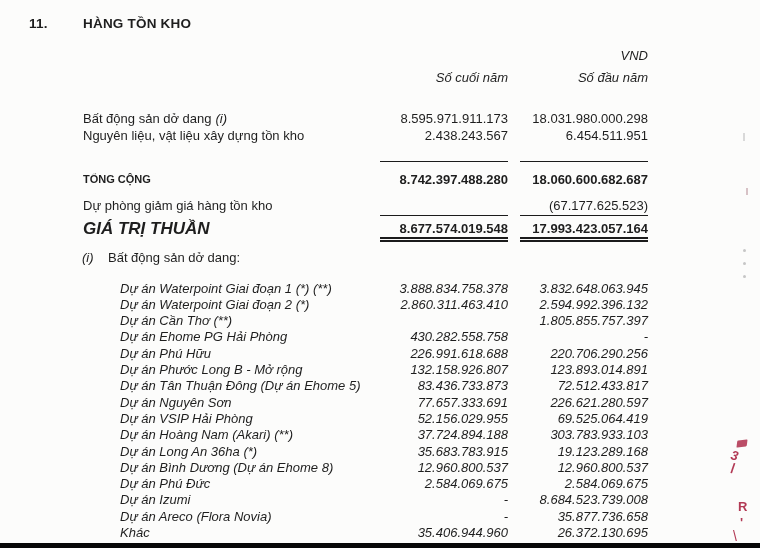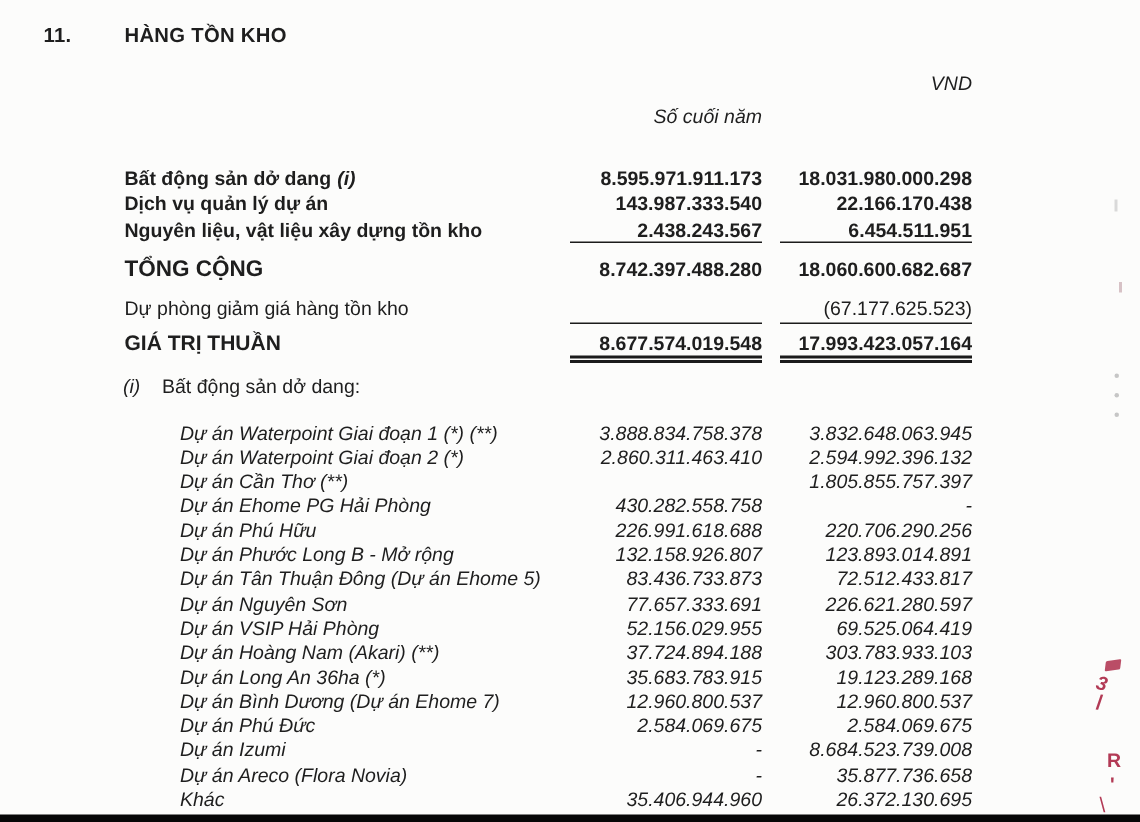--- a/index.html
+++ b/index.html
@@ -11,21 +11,21 @@
   .abs{position:absolute;}
   .it{font-style:italic;}
   .b{font-weight:bold;}
   .heading{position:absolute;top:15px;left:0;line-height:17px;font-weight:bold;font-size:13.5px;letter-spacing:.2px;}
   .heading .num{position:absolute;left:29px;white-space:nowrap;}
   .heading .ttl{position:absolute;left:83px;white-space:nowrap;text-align:right;}
   .lbl{position:absolute;left:83px;white-space:nowrap;}
   .dlbl{left:120px;}
   .v1{position:absolute;left:360px;width:148px;text-align:right;white-space:nowrap;}
   .v2{position:absolute;left:500px;width:148px;text-align:right;white-space:nowrap;}
-  .trow{position:relative;height:17.3px;line-height:17.3px;font-weight:bold;}
+  .trow{position:relative;height:17.3px;line-height:17.3px;}
   .drow{position:relative;height:16.3px;line-height:16.3px;}
   .srow{position:absolute;left:0;width:760px;height:17.3px;line-height:17.3px;}
   .suf{font-style:italic;margin-left:4px;}
   .rule{position:absolute;width:128px;height:1.6px;background:#1b1b1b;}
   .rule2{height:2px;}
   .bottom-band{position:absolute;left:0;top:542.5px;width:760px;height:5.5px;background:#070707;}
   .ink{position:absolute;color:#b23a55;font-weight:bold;line-height:1;}
   .dot{position:absolute;width:3px;height:3px;border-radius:50%;background:#c6c6c6;}
   .faint{position:absolute;background:#d7c2c6;}
 </style>
@@ -37,58 +37,54 @@
   <div class="heading">
     <span class="num">11.</span>
     <span class="ttl">HÀNG TỒN KHO</span>
   </div>
 
   <div class="abs" style="top:49px;left:0;width:760px;height:14px;line-height:14px;">
     <span class="v2 it">VND</span>
   </div>
   <div class="abs" style="top:69px;left:0;width:640px;height:17px;line-height:17px;">
     <span class="v1 it">Số cuối năm</span>
+    <span class="v2 it">Số đầu năm</span>
   </div>
 
   <div class="abs" id="summary-rows" style="top:110px;left:0;width:760px;">
       <div class="trow">
         <span class="lbl"><span>Bất động sản dở dang</span><i class="suf">(i)</i></span>
         <span class="v1 ">8.595.971.911.173</span>
         <span class="v2 ">18.031.980.000.298</span>
-      </div>
-      <div class="trow">
-        <span class="lbl"><span>Dịch vụ quản lý dự án</span><i class="suf"></i></span>
-        <span class="v1 ">143.987.333.540</span>
-        <span class="v2 ">22.166.170.438</span>
       </div>
       <div class="trow">
         <span class="lbl"><span>Nguyên liệu, vật liệu xây dựng tồn kho</span><i class="suf"></i></span>
         <span class="v1 ">2.438.243.567</span>
         <span class="v2 ">6.454.511.951</span>
       </div>
     </div>
 
   <div class="rule" style="left:380px;top:160.5px;"></div>
   <div class="rule" style="left:520px;top:160.5px;"></div>
 
   <div class="srow" style="top:171px;">
-    <span class="lbl b" style="font-size:15px;">TỔNG CỘNG</span>
+    <span class="lbl b" style="font-size:11px;">TỔNG CỘNG</span>
     <span class="v1 b">8.742.397.488.280</span>
     <span class="v2 b">18.060.600.682.687</span>
   </div>
 
   <div class="srow" style="top:196.5px;">
     <span class="lbl">Dự phòng giảm giá hàng tồn kho</span>
     <span class="v2">(67.177.625.523)</span>
   </div>
   <div class="rule" style="left:380px;top:214.5px;"></div>
   <div class="rule" style="left:520px;top:214.5px;"></div>
 
   <div class="srow" style="top:219.5px;">
-    <span class="lbl b" style="font-size:14px;">GIÁ TRỊ THUẦN</span>
+    <span class="lbl b" style="font-size:17px;font-style:italic;">GIÁ TRỊ THUẦN</span>
     <span class="v1 b">8.677.574.019.548</span>
     <span class="v2 b">17.993.423.057.164</span>
   </div>
 
   <div class="rule rule2" style="left:380px;top:237.2px;"></div>
   <div class="rule rule2" style="left:520px;top:237.2px;"></div>
   <div class="rule rule2" style="left:380px;top:240.4px;"></div>
   <div class="rule rule2" style="left:520px;top:240.4px;"></div>
 
   <div class="abs" style="top:249px;left:0;width:760px;height:17px;line-height:17px;">
@@ -145,21 +141,21 @@
         <span class="lbl dlbl it"><span>Dự án Hoàng Nam (Akari) (**)</span></span>
         <span class="v1 it">37.724.894.188</span>
         <span class="v2 it">303.783.933.103</span>
       </div>
       <div class="drow">
         <span class="lbl dlbl it"><span>Dự án Long An 36ha (*)</span></span>
         <span class="v1 it">35.683.783.915</span>
         <span class="v2 it">19.123.289.168</span>
       </div>
       <div class="drow">
-        <span class="lbl dlbl it"><span>Dự án Bình Dương (Dự án Ehome 7)</span></span>
+        <span class="lbl dlbl it"><span>Dự án Bình Dương (Dự án Ehome 8)</span></span>
         <span class="v1 it">12.960.800.537</span>
         <span class="v2 it">12.960.800.537</span>
       </div>
       <div class="drow">
         <span class="lbl dlbl it"><span>Dự án Phú Đức</span></span>
         <span class="v1 it">2.584.069.675</span>
         <span class="v2 it">2.584.069.675</span>
       </div>
       <div class="drow">
         <span class="lbl dlbl it"><span>Dự án Izumi</span></span>

